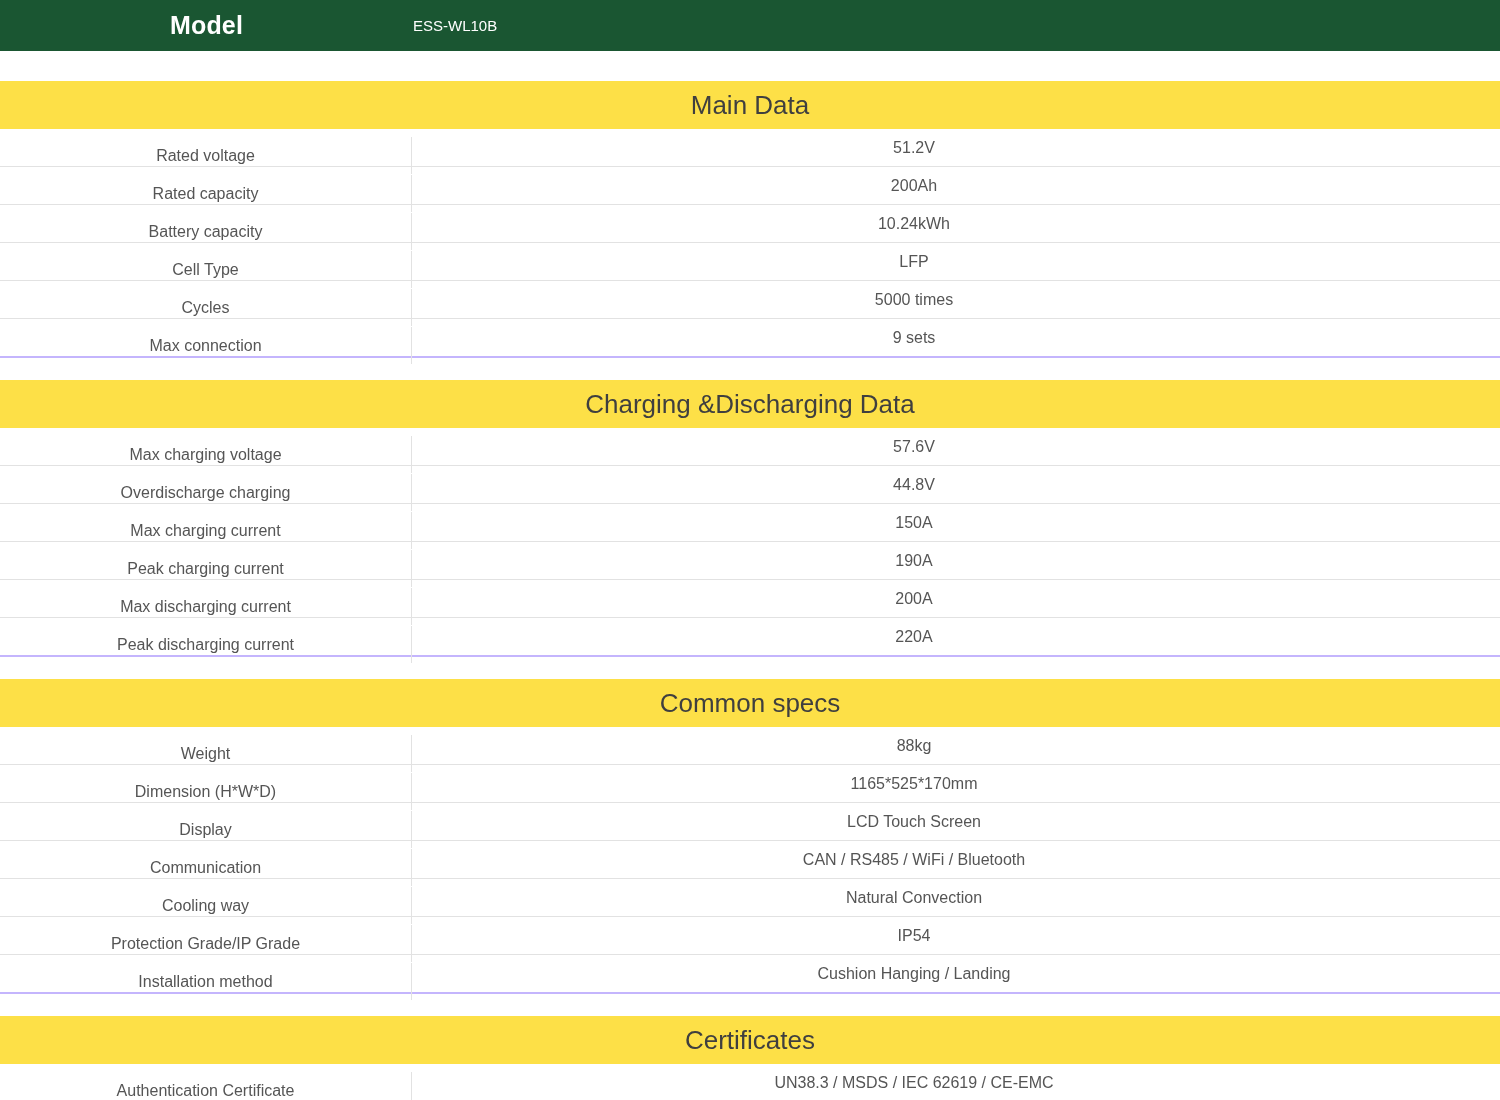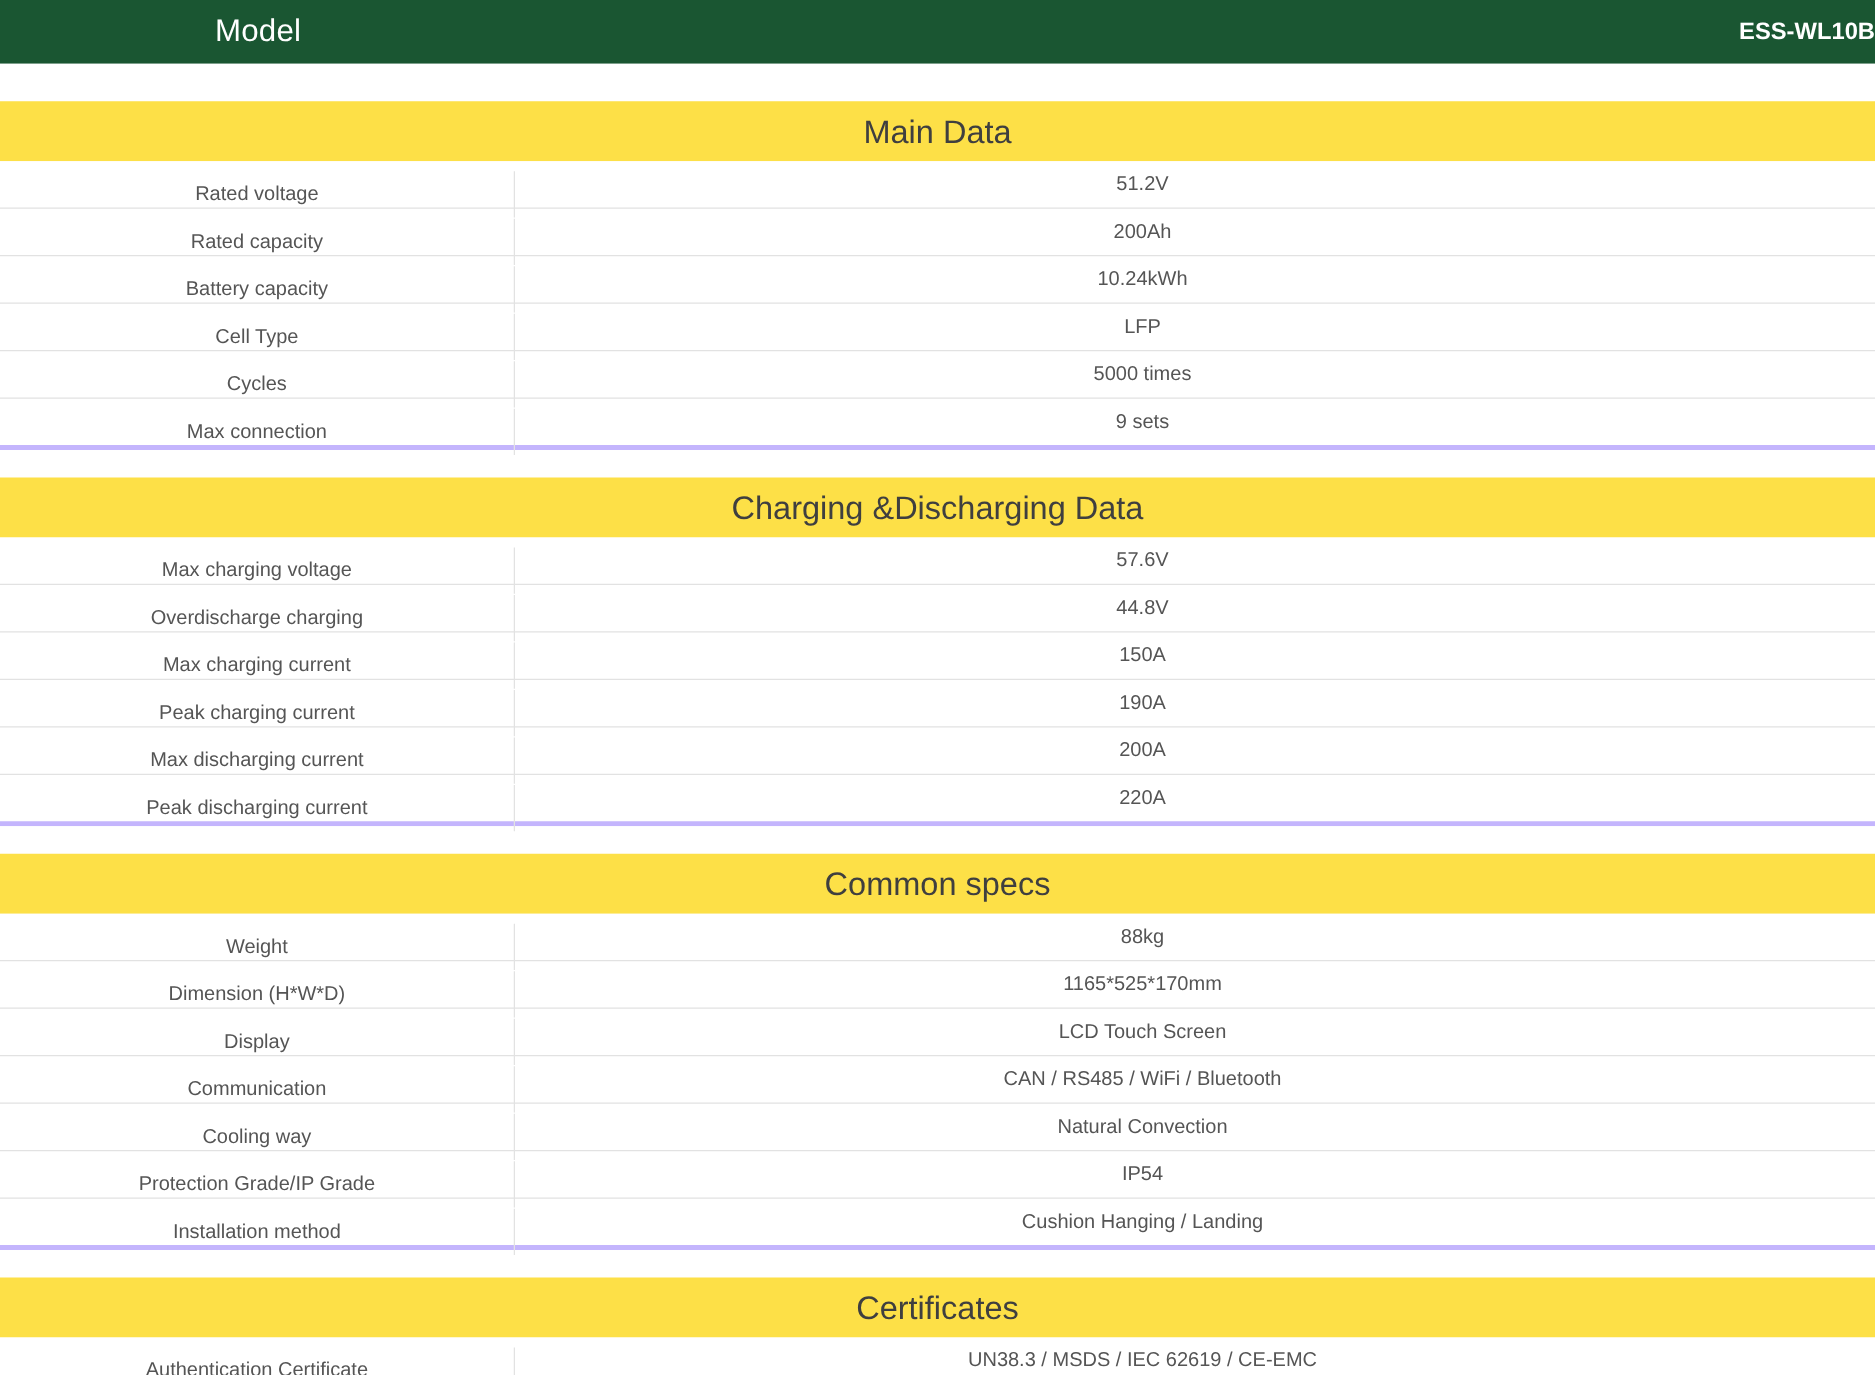--- a/index.html
+++ b/index.html
@@ -22,49 +22,49 @@
     display: flex;
     height: 51px;
     background: #1a5632;
     color: #ffffff;
     align-items: center;
   }
   .model-header .label-cell {
     width: 413px;
     text-align: center;
     font-size: 25px;
-    font-weight: 400;
+    font-weight: 700;
     letter-spacing: .2px;
   }
   .model-header .value-cell {
     flex: 1;
-    text-align: right;
-    font-size: 19px;
-    font-weight: 700;
+    text-align: left;
+    font-size: 15px;
+    font-weight: 400;
   }
   
   .section-band {
     background: #fde047;
     height: 48px;
     line-height: 48px;
     text-align: center;
     font-size: 26px;
     color: #3f3f3f;
     font-weight: 400;
   }
   .band-gap-top { height: 30px; background:#ffffff; }
   .band-gap-small { height: 22px; background:#ffffff; }
   .row {
     display: flex;
     height: 37px;
     align-items: center;
     border-bottom: 1px solid #e2e2e2;
   }
   .row:last-child {
-    border-bottom: 4px solid #c4b5fd;
+    border-bottom: 2px solid #c4b5fd;
   }
   .row .k {
     width: 412px;
     text-align: center;
     font-size: 16px;
     color: #555555;
     border-right: 1px solid #e2e2e2;
     height: 37px;
     line-height: 37px;
     box-sizing: border-box;

